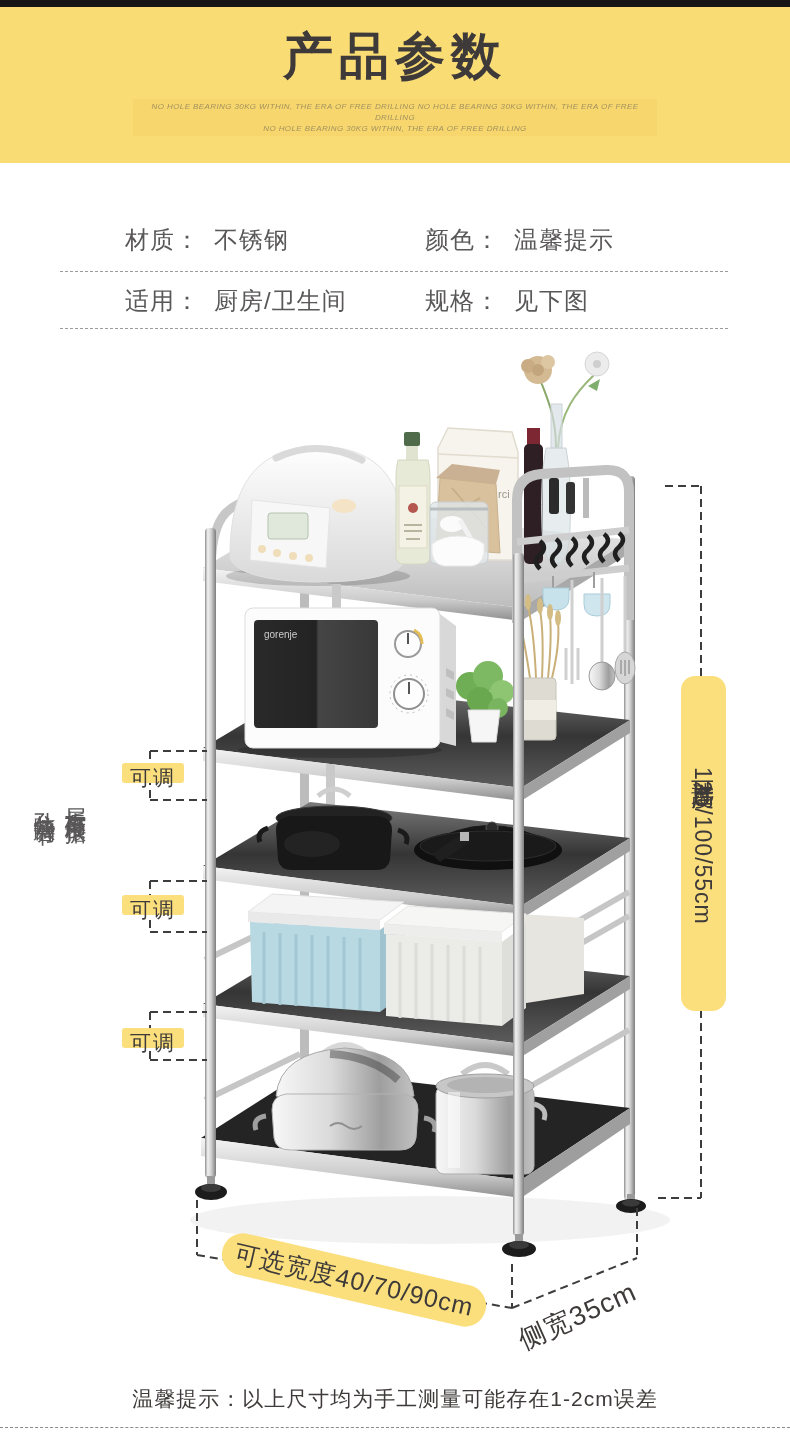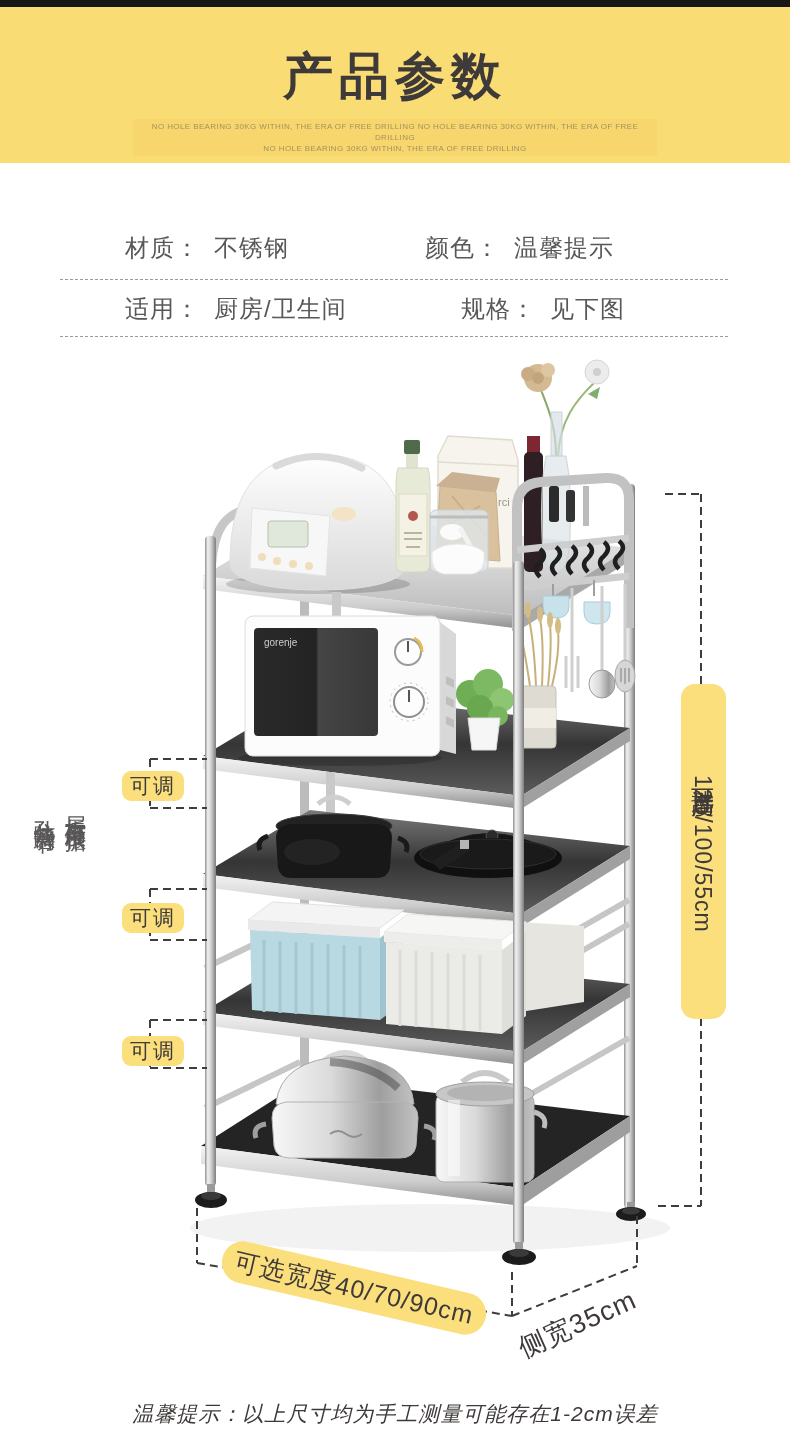--- a/index.html
+++ b/index.html
@@ -1,56 +1,56 @@
 <!DOCTYPE html>
 <html><head>
 <meta charset="utf-8">
 <style>
   html,body{margin:0;padding:0;background:#ffffff;}
   body{width:790px;height:1439px;position:relative;overflow:hidden;
        font-family:"Liberation Sans","DejaVu Sans",sans-serif;color:#3E3A39;}
   .top-bar{height:7px;background:#161616;}
   
   .header{height:156px;background:#FADC74;text-align:center;overflow:hidden;}
-  .page-title{margin:0;padding-top:38px;font-size:50px;font-weight:bold;
+  .page-title{margin:0;padding-top:18px;font-size:50px;font-weight:bold;
               letter-spacing:6px;color:#3E3A39;line-height:62px;}
   .subband{width:524px;margin:12px auto 0;padding:2px 0;background:rgba(214,166,52,0.10);}
-  .subband p{margin:0;font-size:8px;line-height:11px;color:#A4925F;letter-spacing:.4px;}
+  .subband p{margin:0;font-size:8px;line-height:11px;color:#A4925F;letter-spacing:.4px;font-style:italic;}
   
-  .specs{height:172px;box-sizing:border-box;margin:16px 62px 0 60px;}
+  .specs{height:172px;box-sizing:border-box;margin:8px 62px 0 60px;}
   .spec-row{display:flex;border-bottom:1px dashed #9b9b9b;align-items:center;}
   .spec-row.r1{padding:53px 0 15px;}
-  .spec-row.r2{padding:13px 0 11px;gap:36px;}
+  .spec-row.r2{padding:13px 0 11px;}
   .spec-cell{display:flex;align-items:center;font-size:24px;color:#595757;}
   .spec-cell.c1{width:365px;padding-left:65px;box-sizing:border-box;}
   .spec-label{letter-spacing:1px;}
   .spec-value{margin-left:14px;letter-spacing:1px;text-align:center;}
   
   .figure{position:relative;height:1025px;}
   .figure svg{position:absolute;left:0;top:0;}
   .vnote{position:absolute;writing-mode:vertical-rl;text-orientation:mixed;
          font-size:21.5px;letter-spacing:2.5px;color:#595757;}
   .vnote.col1{left:61px;top:448px;}
   .vnote.col2{left:30px;top:452px;}
   .pill{position:absolute;background:#FBDF7D;color:#3E3A39;text-align:center;}
-  .adj-pill{left:122px;width:62px;height:30px;line-height:30px;
-            border-radius:9px;font-size:21px;letter-spacing:2px;}
+  .adj-pill{left:122px;width:62px;height:20px;line-height:30px;
+            border-radius:3px;font-size:21px;letter-spacing:2px;}
   .adj-1{top:420px;} .adj-2{top:552px;} .adj-3{top:685px;}
   .h-pill{left:681px;top:333px;width:45px;height:335px;border-radius:14px;
           writing-mode:vertical-rl;text-orientation:mixed;font-size:23px;
           letter-spacing:1px;display:flex;align-items:center;justify-content:center;}
   .w-pill{left:219px;top:916px;width:270px;height:42px;line-height:42px;
           border-radius:21px;font-size:25px;letter-spacing:1px;
           transform:rotate(13deg);}
   .side-label{position:absolute;left:512px;top:944px;width:180px;font-size:27px;
           color:#3E3A39;letter-spacing:1px;transform:rotate(-24deg);}
   
   .footer{height:79px;box-sizing:border-box;}
-  .tip{margin:7px;padding-top:17px;text-align:center;font-size:21px;
-       color:#3E3A39;letter-spacing:1px;font-style:italic;}
+  .tip{margin:0;padding-top:17px;text-align:center;font-size:21px;
+       color:#3E3A39;letter-spacing:1px;}
   .footer-line{border-top:1px dashed #8a8a8a;margin-top:14px;}
 </style>
 </head>
 <body>
 
 <div class="top-bar"></div>
 
 <header class="header">
   <h1 class="page-title">产品参数</h1>
   <div class="subband">

